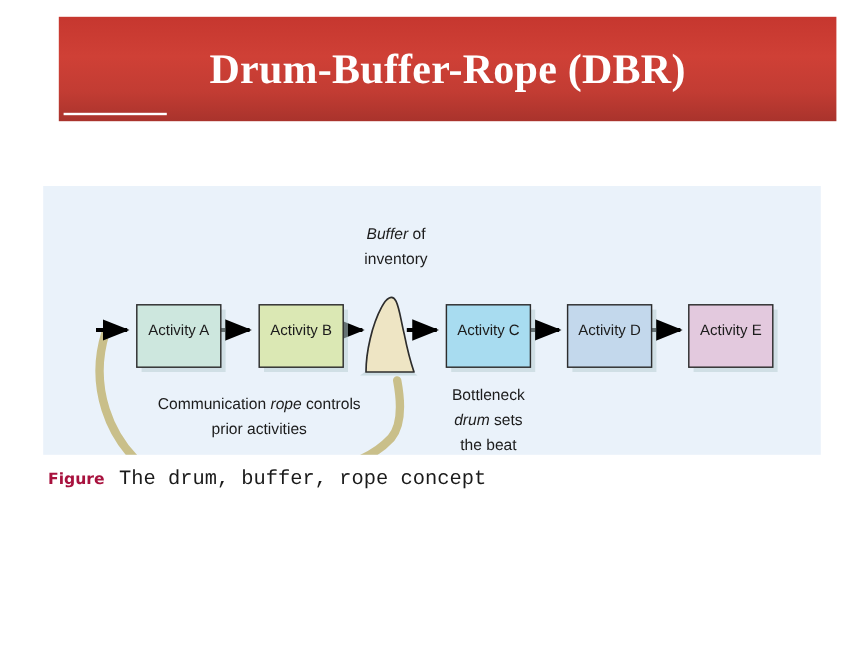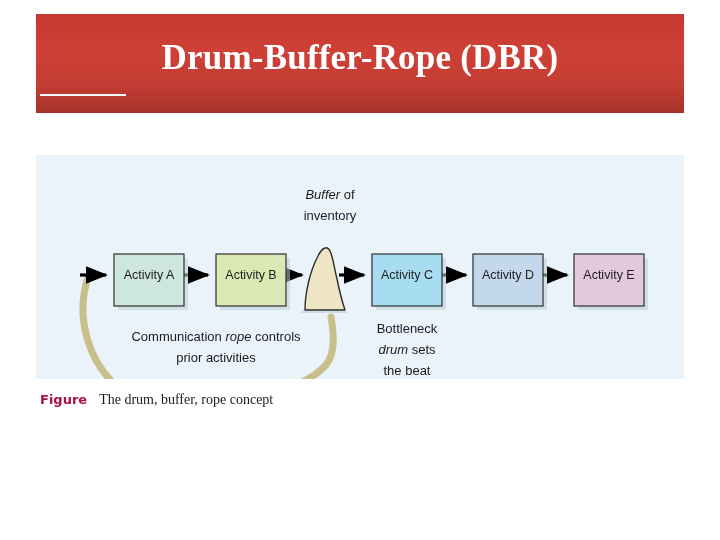--- a/index.html
+++ b/index.html
@@ -11,24 +11,24 @@
     height: 540px;
     background: #ffffff;
     font-family: "Liberation Sans", sans-serif;
     overflow: hidden;
     position: relative;
   }
 
   
   #title-banner {
     position: absolute;
-    left: 36px;
+    left: 49px;
     top: 14px;
     width: 648px;
-    height: 99px;
+    height: 87px;
     background: linear-gradient(180deg, #c6372f 0%, #cf4036 38%, #c23c33 72%, #a9332c 100%);
     overflow: hidden;
   }
   #title-text {
     position: absolute;
     left: 0;
     right: 0;
     top: 24px;
     text-align: center;
     color: #ffffff;
@@ -75,22 +75,22 @@
     line-height: 22px;
     white-space: nowrap;
   }
   #caption-label {
     font-family: "DejaVu Sans", sans-serif;
     font-weight: bold;
     font-size: 13px;
     color: #a8123e;
   }
   #caption-title {
-    font-family: Liberation Serif, serif;
-    font-size: 14px;
+    font-family: Liberation Mono, monospace;
+    font-size: 17px;
     color: #1b1b1b;
     margin-left: 12px;
   }
 
   
   .dg-label {
     font-family: "Liberation Sans", sans-serif;
     font-size: 12.5px;
     fill: #1c1c1c;
   }

